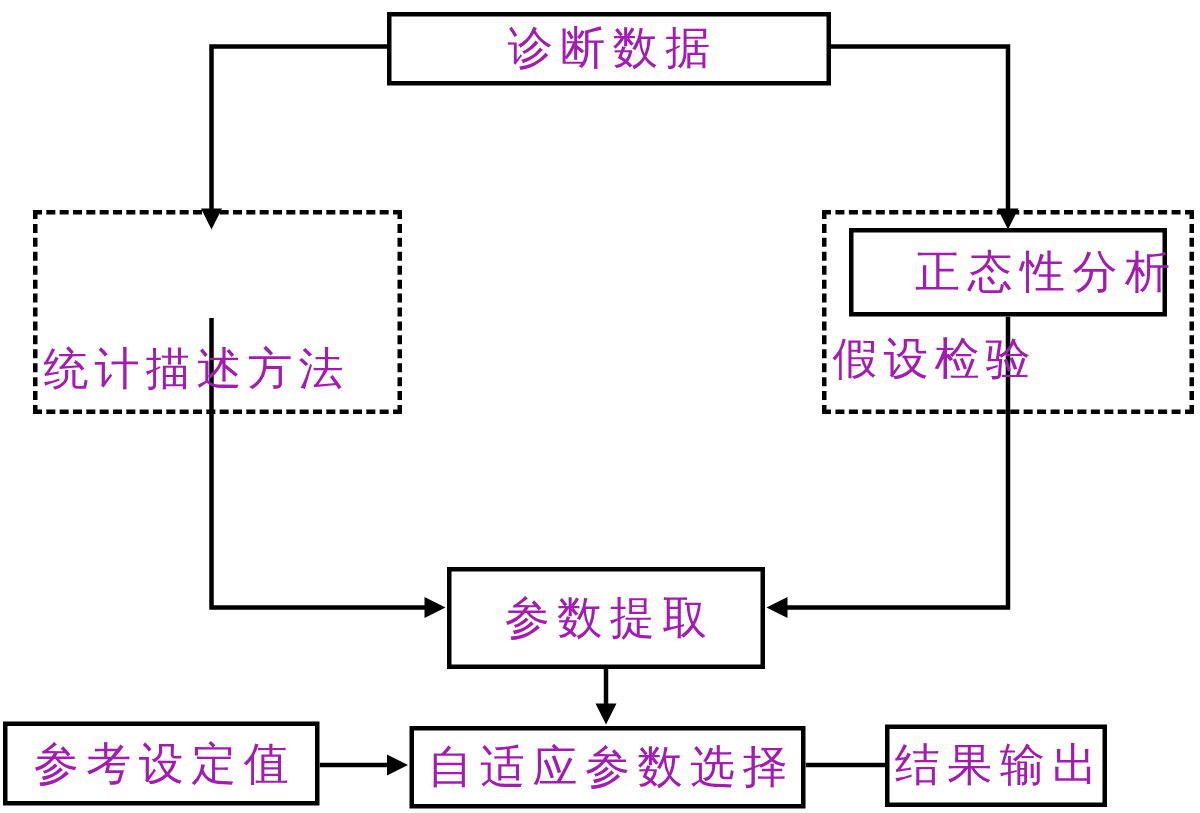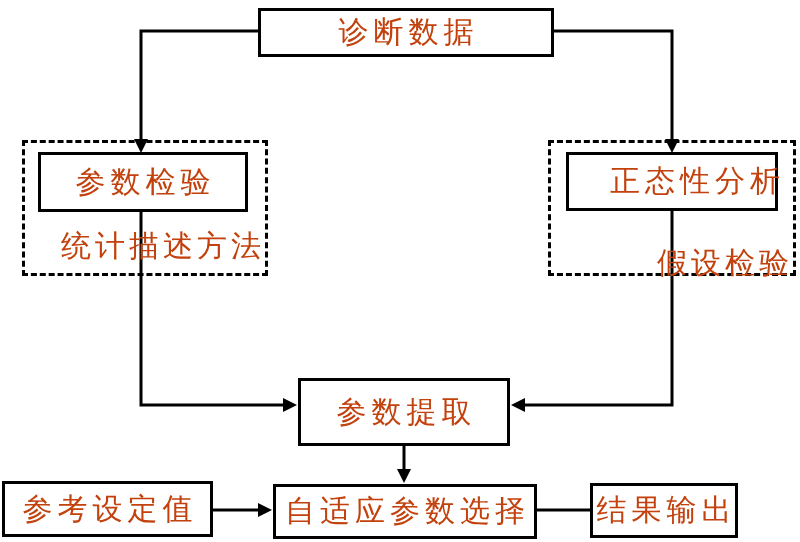--- a/index.html
+++ b/index.html
@@ -2,21 +2,21 @@
 <html><head>
 <meta charset="utf-8">
 <style>
   * { margin: 0; padding: 0; box-sizing: border-box; }
   html, body { background: #ffffff; }
   .canvas {
     position: relative;
     width: 800px;
     height: 542px;
     background: #ffffff;
-    color: #c2410c;
+    color: #a21caf;
     font-family: Liberation Mono, monospace;
     overflow: hidden;
   }
   svg.wires {
     position: absolute;
     left: 0; top: 0;
     width: 800px; height: 542px;
     z-index: 0;
   }
   .node {
@@ -34,21 +34,21 @@
   }
   .group {
     position: absolute;
     border: 3px dashed #000000;
     background: transparent;
     z-index: 1;
   }
   .group-label {
     position: absolute;
     left: 0; right: 0;
-    text-align: right;
+    text-align: left;
     font-size: 30px;
     letter-spacing: 4px;
     text-indent: 4px;
     white-space: nowrap;
     z-index: 2;
   }
 </style>
 </head>
 <body>
 
@@ -71,27 +71,26 @@
       <polygon points="511,405 525,398 525,412"></polygon>
       <polygon points="404,483 397,469 411,469"></polygon>
       <polygon points="272,510 258,503 258,517"></polygon>
       <polygon points="612,510 598,503 598,517"></polygon>
     </g>
   </svg>
 
   <div class="node" style="left:258px; top:8px; width:296px; height:49px;">诊断数据</div>
 
   <div class="group" style="left:22px; top:140px; width:246px; height:136px;">
-    <div class="node" style="left:13px; top:9px; width:210px; height:60px;">参数检验</div>
     <div class="group-label" style="top:83px;">统计描述方法</div>
   </div>
 
   <div class="group" style="left:548px; top:140px; width:248px; height:136px;">
     <div class="node" style="left:15px; top:9px; width:212px; height:59px;padding-left:46px;">正态性分析</div>
-    <div class="group-label" style="top:100px;">假设检验</div>
+    <div class="group-label" style="top:76px;">假设检验</div>
   </div>
 
   <div class="node" style="left:298px; top:378px; width:212px; height:68px;">参数提取</div>
 
   <div class="node" style="left:2px; top:481px; width:211px; height:56px;">参考设定值</div>
 
   <div class="node" style="left:273px; top:484px; width:264px; height:55px;">自适应参数选择</div>
 
   <div class="node" style="left:590px; top:483px; width:148px; height:55px;">结果输出</div>
 

